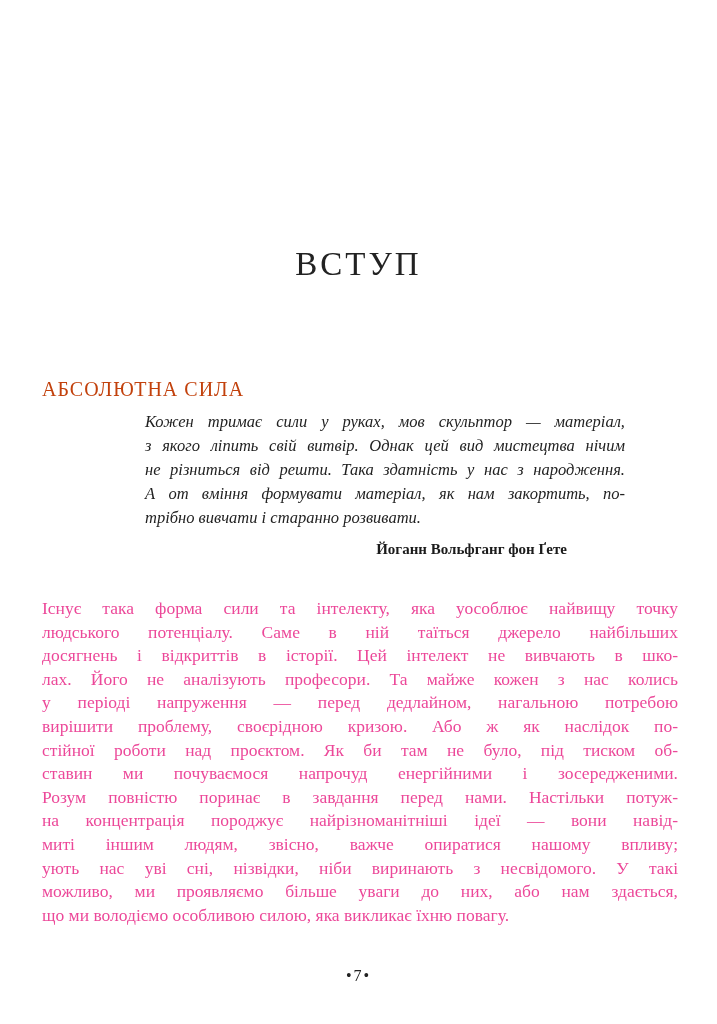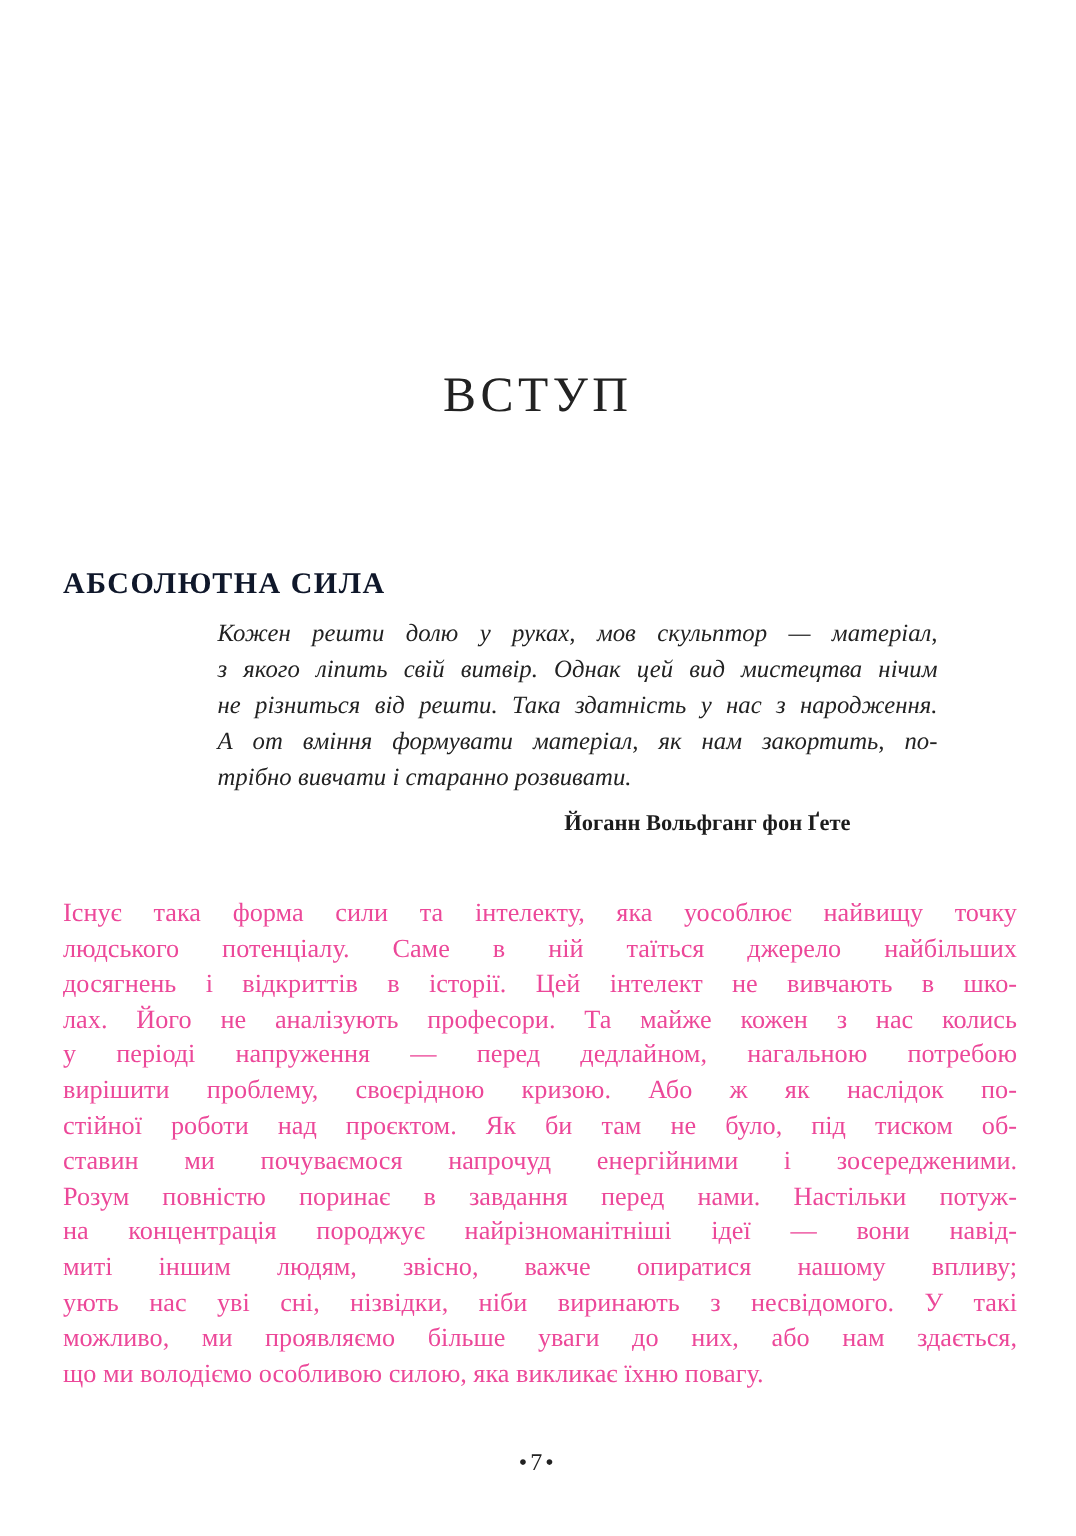--- a/index.html
+++ b/index.html
@@ -26,23 +26,23 @@
     font-size: 33px;
     letter-spacing: 3px;
     font-weight: normal;
     color: #222;
   }
   .section-heading {
     position: absolute;
     top: 349px;
     left: 42px;
     font-size: 20px;
-    font-weight: bold;
+    font-weight: normal;
     letter-spacing: 1px;
-    color: #0f172a;
+    color: #c2410c;
   }
   .epigraph {
     position: absolute;
     top: 398px;
     left: 145px;
     width: 480px;
     font-style: italic;
     font-size: 16.5px;
     line-height: 24px;
     color: #222;
@@ -94,21 +94,21 @@
 <body>
 
 <div class="page">
 
   <h1 class="chapter-title">ВСТУП</h1>
 
   <h2 class="section-heading">АБСОЛЮТНА СИЛА</h2>
 
   <div class="epigraph">
     <div class="epigraph-lines">
-        <div>Кожен решти долю у руках, мов скульптор — матеріал,</div>
+        <div>Кожен тримає сили у руках, мов скульптор — матеріал,</div>
         <div>з якого ліпить свій витвір. Однак цей вид мистецтва нічим</div>
         <div>не різниться від решти. Така здатність у нас з народження.</div>
         <div>А от вміння формувати матеріал, як нам закортить, по-</div>
         <div>трібно вивчати і старанно розвивати.</div>
       </div>
     <div class="attribution">Йоганн Вольфганг фон Ґете</div>
   </div>
 
   <div class="body-text">
       <div>Існує така форма сили та інтелекту, яка уособлює найвищу точку</div>

